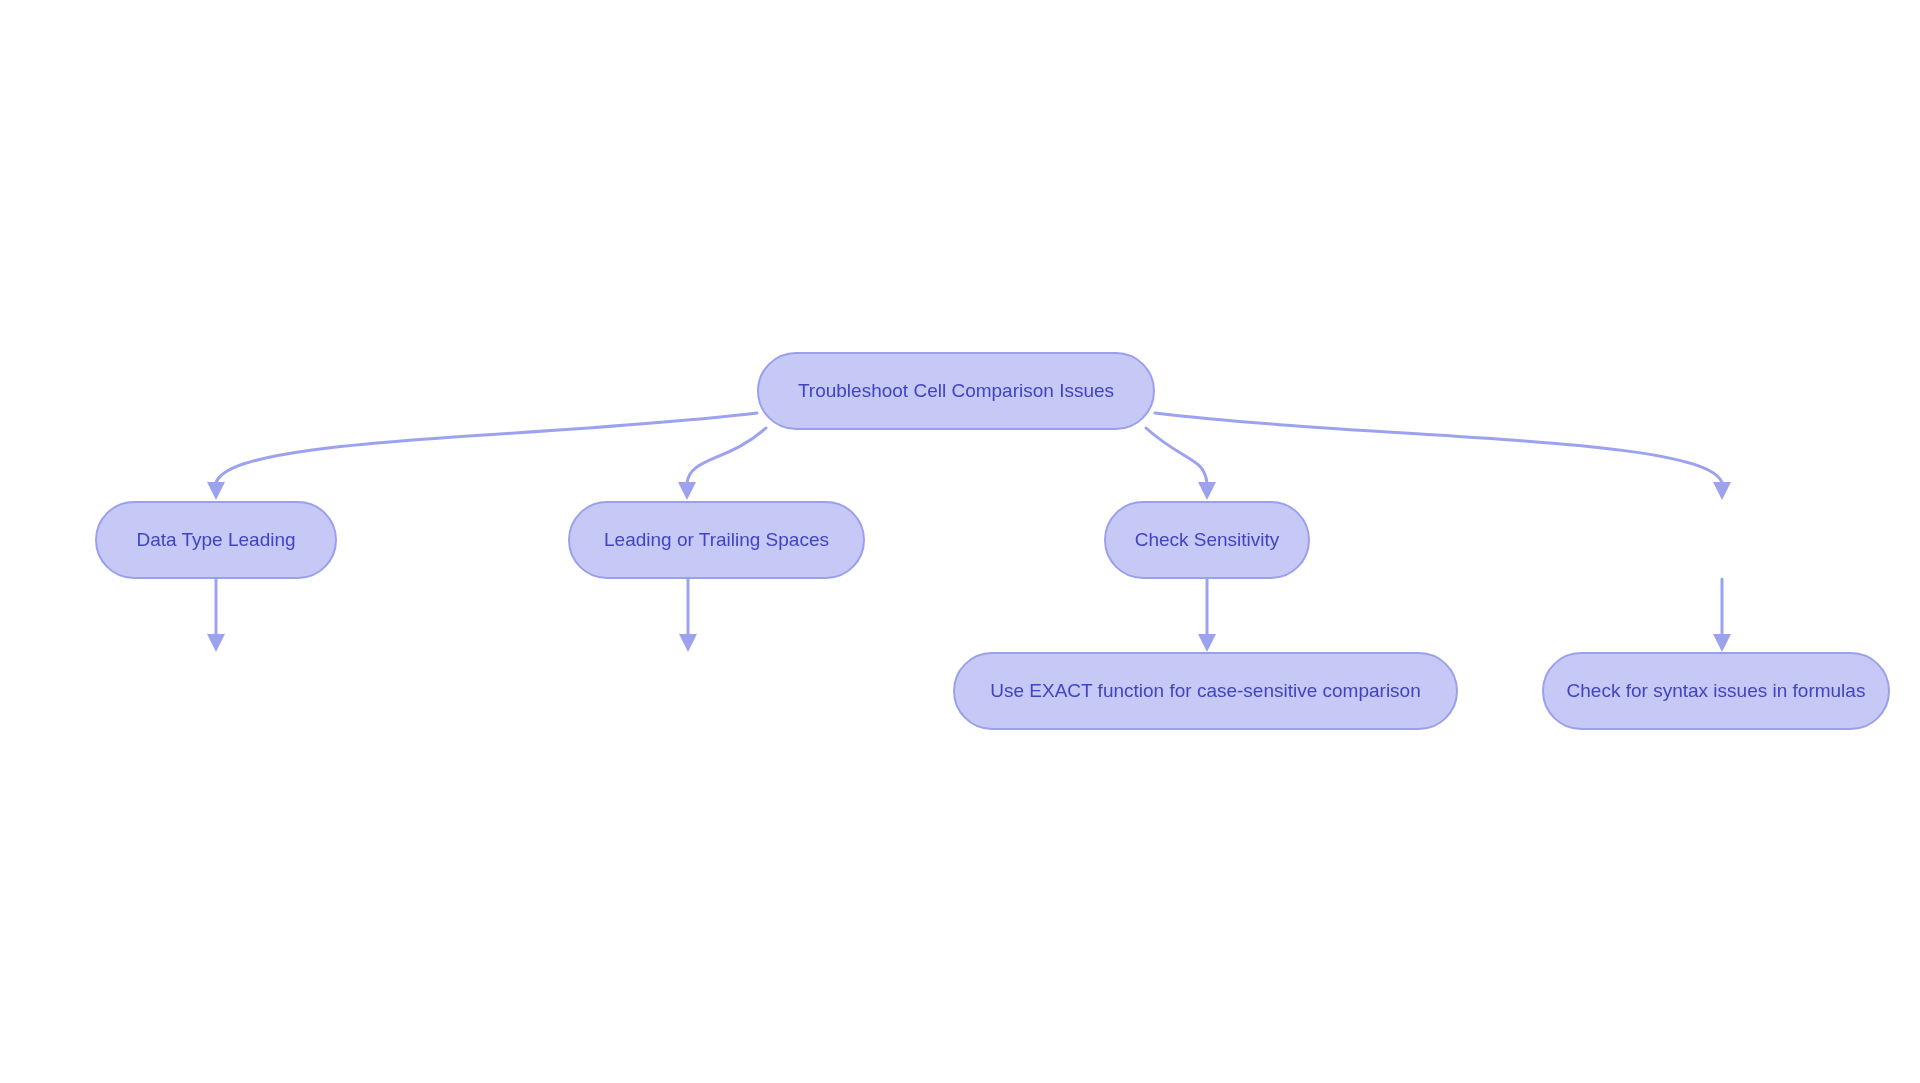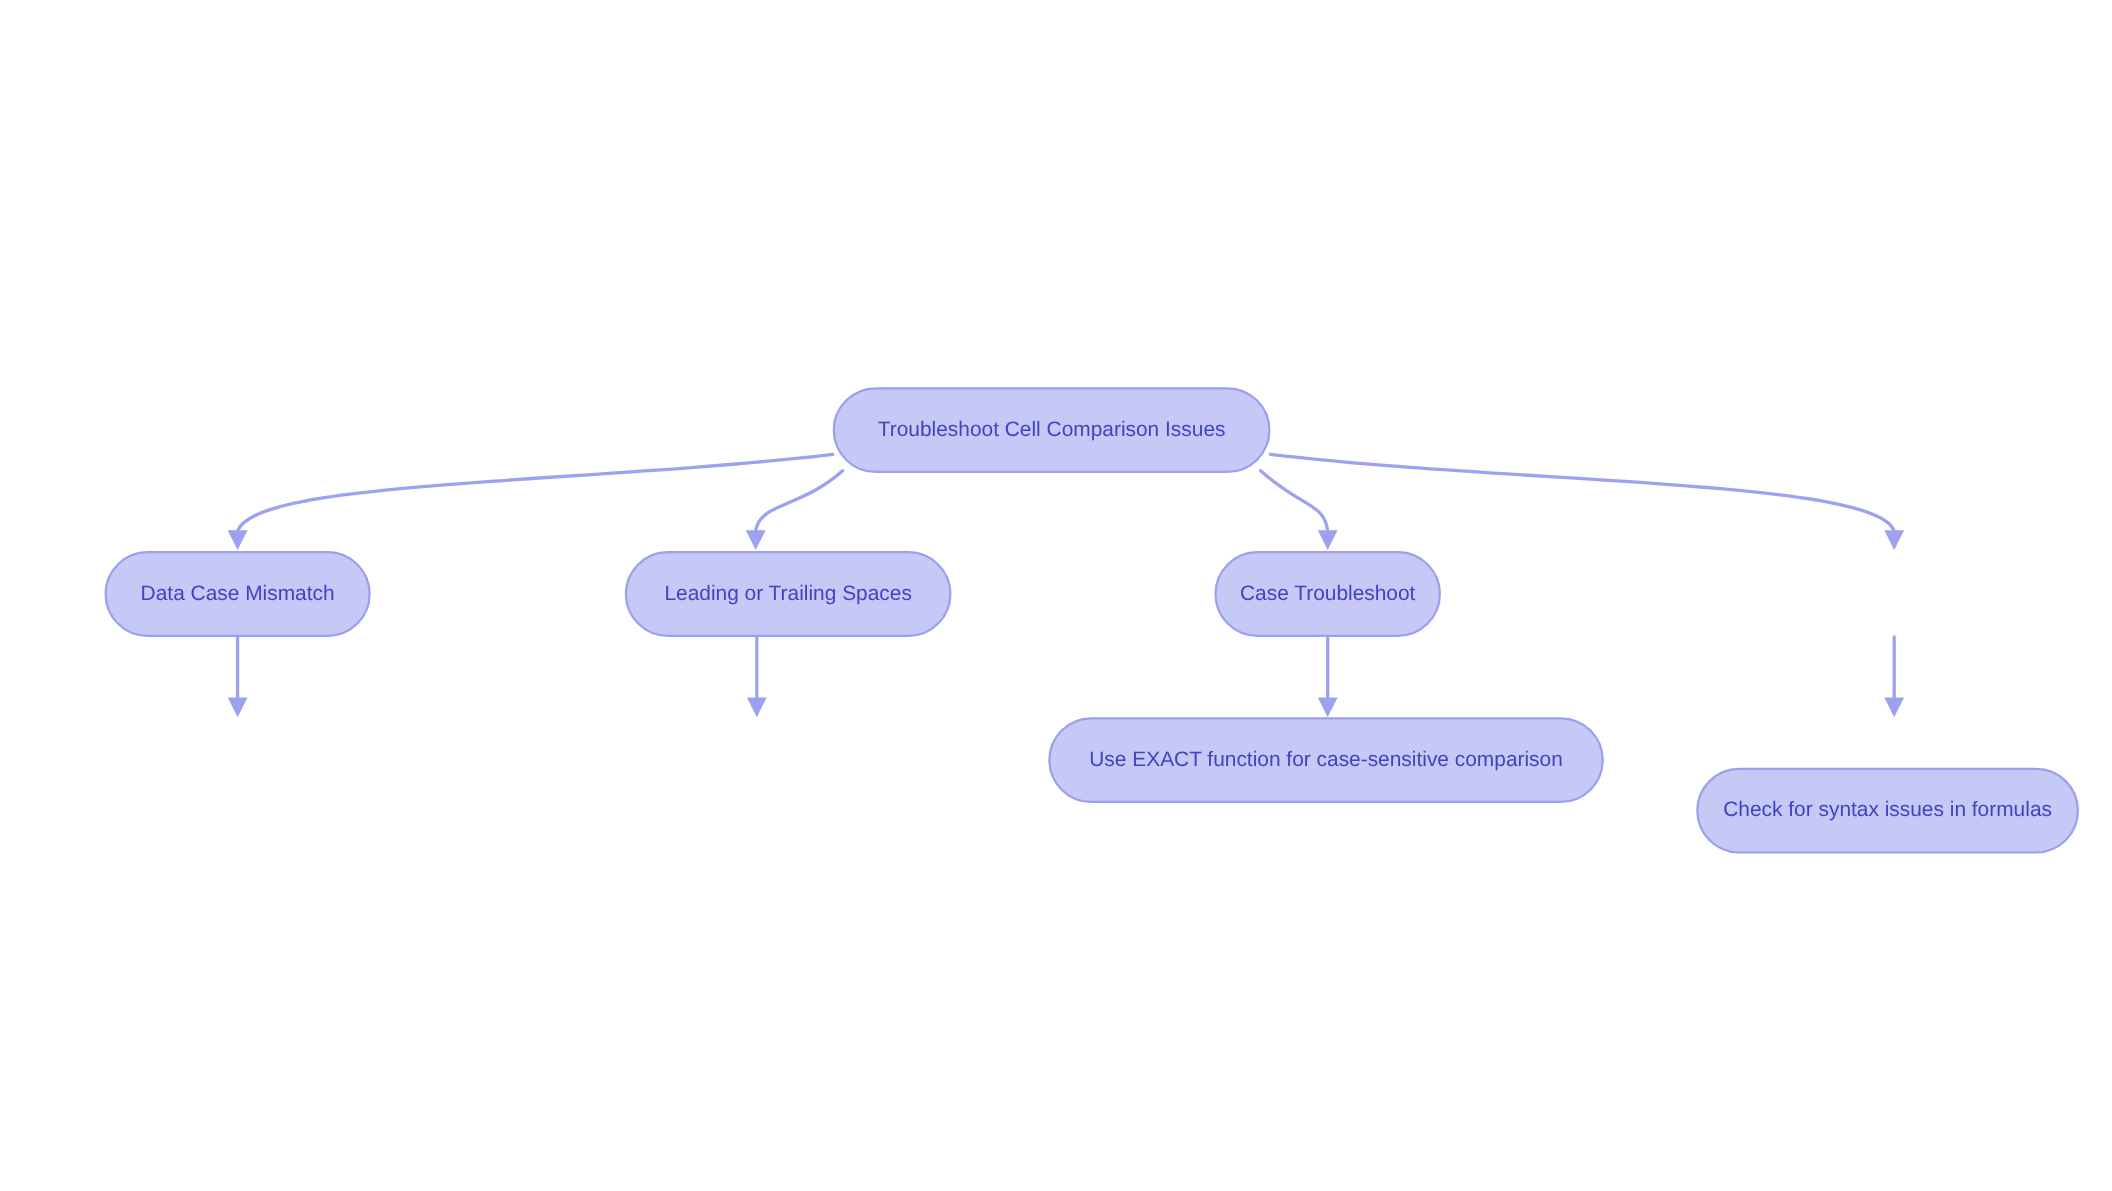--- a/index.html
+++ b/index.html
@@ -48,21 +48,21 @@
   .n-root { left: 757px; top: 352px; width: 398px; height: 78px; }
   
   .n-c1 { left: 95px;   top: 501px; width: 242px; height: 78px; }
   .n-c2 { left: 568px;  top: 501px; width: 297px; height: 78px; }
   .n-c3 { left: 1104px; top: 501px; width: 206px; height: 78px; }
   .n-c4 { left: 1627px; top: 501px; width: 190px; height: 78px; }
   
   .n-l1 { left: 12px;   top: 652px; width: 418px; height: 78px; }
   .n-l2 { left: 490px;  top: 652px; width: 390px; height: 78px; }
   .n-l3 { left: 953px;  top: 652px; width: 505px; height: 78px; }
-  .n-l4 { left: 1542px; top: 652px; width: 348px; height: 78px; margin-top: 46px; }
+  .n-l4 { left: 1542px; top: 652px; width: 348px; height: 78px; }
 </style>
 </head>
 <body>
 
 <div class="canvas">
 
   <svg class="edges" viewBox="0 0 1920 1083" xmlns="http://www.w3.org/2000/svg">
 
     <path class="edge" d="M 757 413 C 530 440, 230 436, 216 483"></path>
     <polygon class="arrow" points="207,482 225,482 216,500"></polygon>
@@ -84,20 +84,20 @@
 
     <path class="edge" d="M 1207 579 L 1207 636"></path>
     <polygon class="arrow" points="1198,634 1216,634 1207,652"></polygon>
 
     <path class="edge" d="M 1722 579 L 1722 636"></path>
     <polygon class="arrow" points="1713,634 1731,634 1722,652"></polygon>
   </svg>
 
   <div class="node n-root">Troubleshoot Cell Comparison Issues</div>
 
-  <div class="node n-c1">Data Case Mismatch</div>
+  <div class="node n-c1">Data Type Leading</div>
   <div class="node n-c2">Leading or Trailing Spaces</div>
-  <div class="node n-c3">Case Troubleshoot</div>
+  <div class="node n-c3">Check Sensitivity</div>
 
   <div class="node n-l3">Use EXACT function for case-sensitive comparison</div>
   <div class="node n-l4">Check for syntax issues in formulas</div>
 
 </div>
 
 </body></html>

